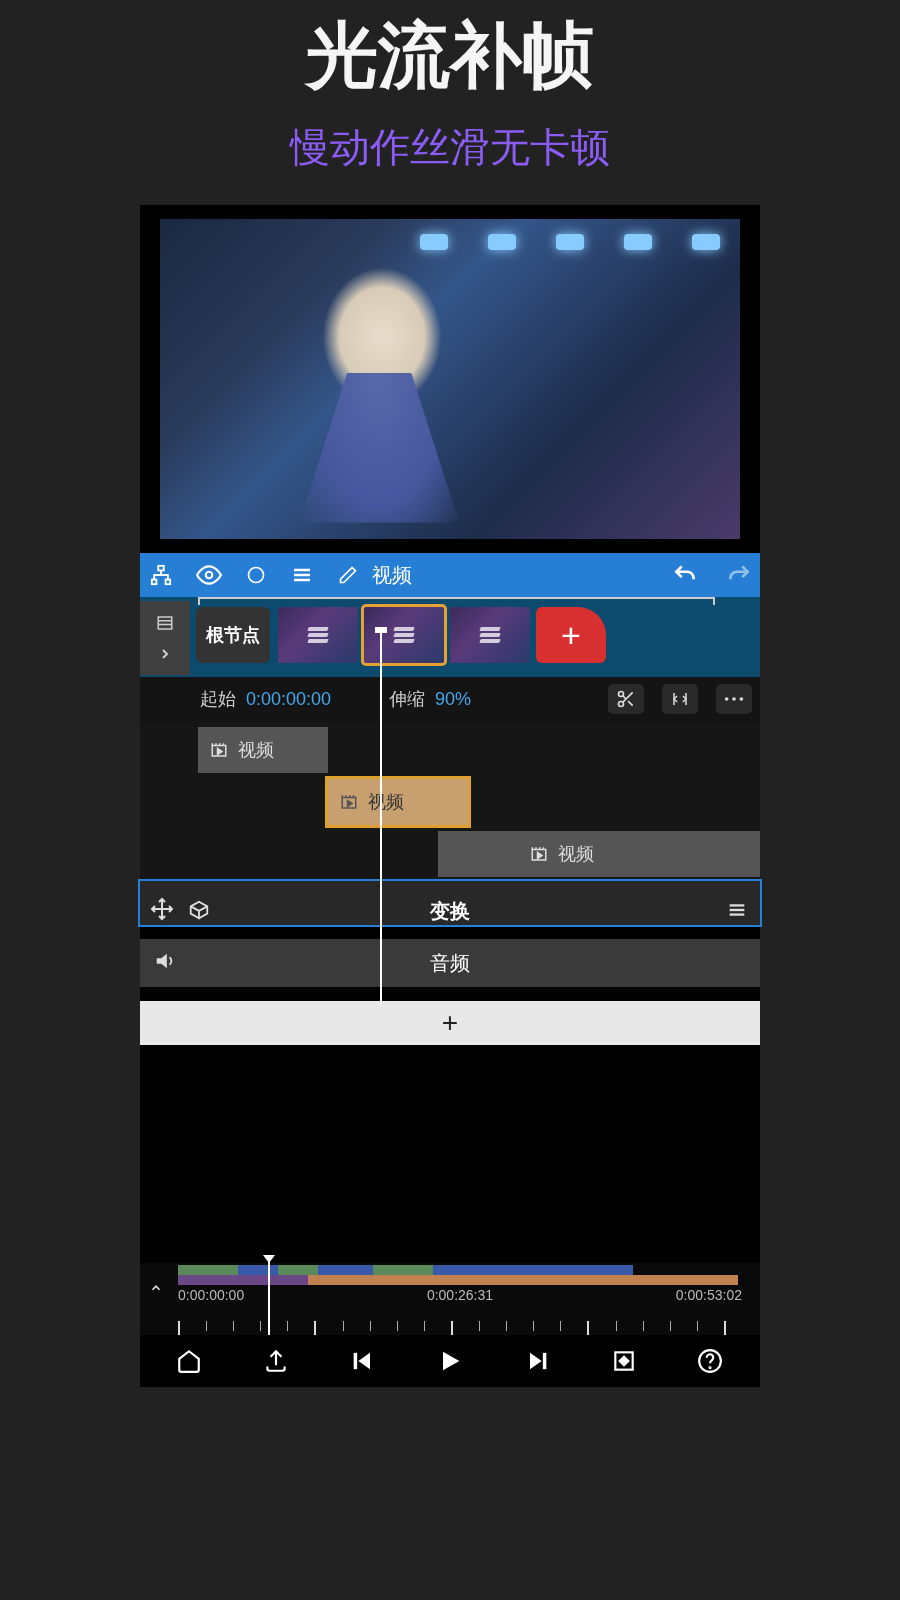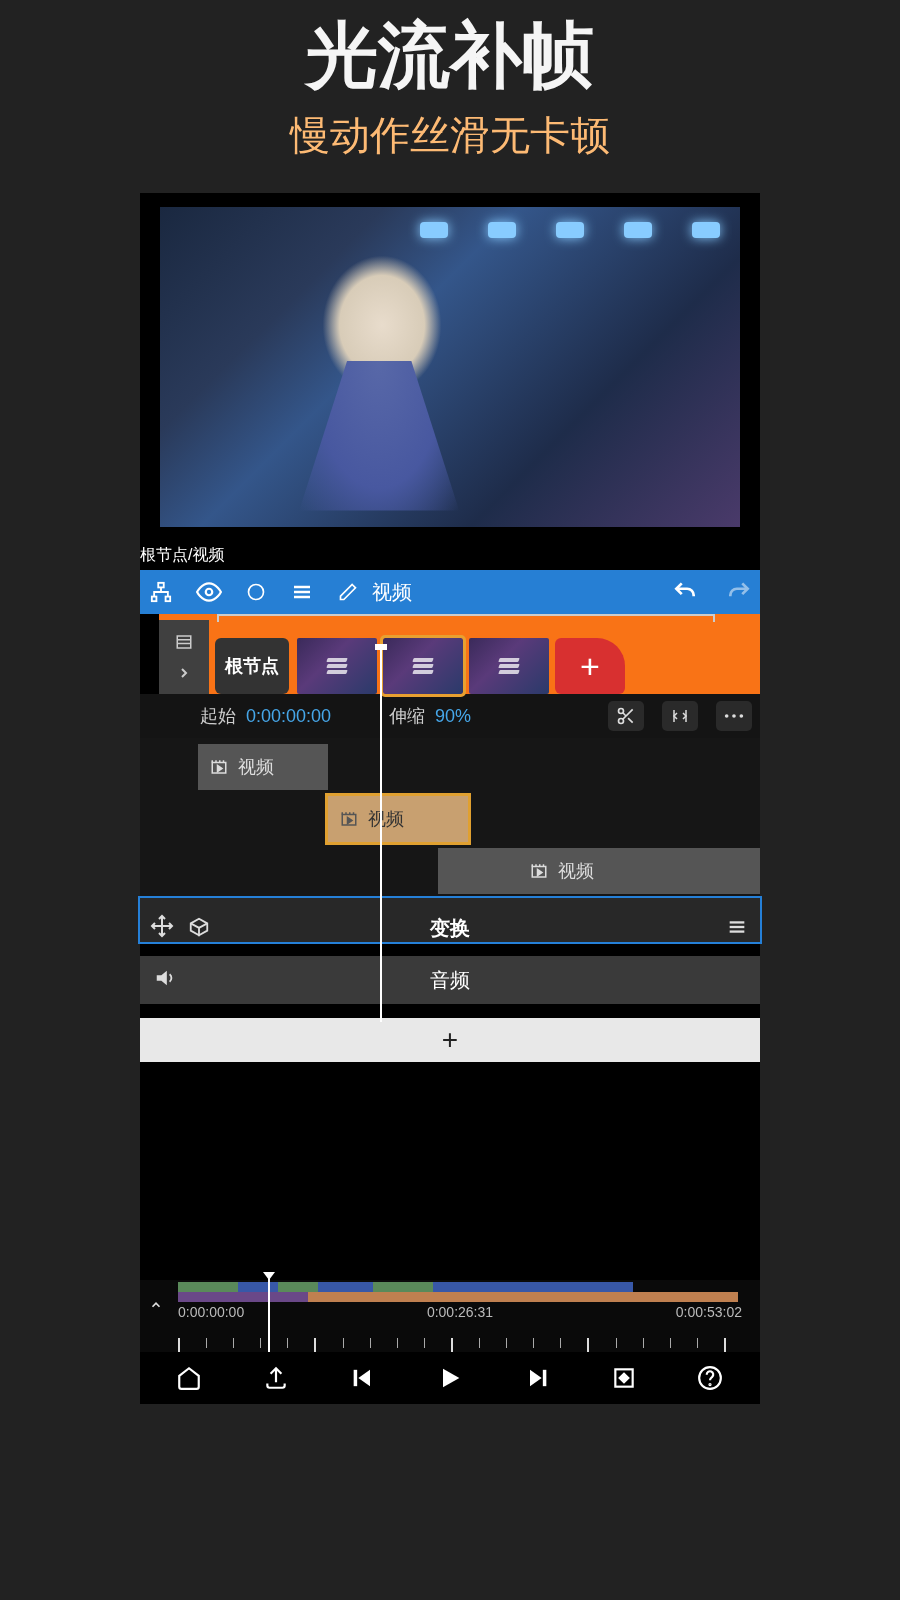--- a/index.html
+++ b/index.html
@@ -15,22 +15,22 @@
   text-align: center;
   font-size: 72px;
   font-weight: 600;
   color: #f5f5f5;
   padding-top: 8px;
   font-family: "Songti SC", serif;
 }
 .page-subtitle {
   text-align: center;
   font-size: 40px;
-  color: #fdba74;
-  margin-top: 4px;
+  color: #8b5cf6;
+  margin-top: 16px;
 }
 .editor {
   width: 620px;
   margin: 30px auto 0;
   background: #000;
 }
 .preview {
   height: 348px;
   background: #000;
   display: flex;
@@ -103,26 +103,25 @@
   position: absolute;
   right: 8px;
   display: flex;
   gap: 28px;
   align-items: center;
 }
 .icon-svg { display: block; }
 .redo-disabled { opacity: 0.5; }
 
 .clips-row {
-  background: #f97316;
-  display: flex;
-  align-items: flex-end;
+  background: #0c4a6e;
+  display: flex;
+  align-items: flex-start;
   height: 80px;
   position: relative;
-  margin-left: 19px;
 }
 .clips-ruler {
   position: absolute;
   top: 0;
   left: 58px;
   right: 45px;
   height: 8px;
   border-top: 2px solid #ccc;
   border-left: 2px solid #ccc;
   border-right: 2px solid #ccc;
@@ -413,21 +412,20 @@
       <div class="preview-lights">
           <span></span>
           <span></span>
           <span></span>
           <span></span>
           <span></span>
         </div>
     </div>
   </div>
 
-  <div class="breadcrumb">根节点/视频</div>
 
   <div class="top-toolbar">
     <span>
       <svg class="icon-svg" width="22" height="22" viewBox="0 0 24 24" fill="none" stroke="#fff" stroke-width="2">
           <rect x="9" y="2" width="6" height="5"></rect>
           <rect x="2" y="17" width="5" height="5"></rect>
           <rect x="17" y="17" width="5" height="5"></rect>
           <path d="M12 7v5M12 12H4.5v5M12 12h7.5v5"></path>
         </svg>
     </span>

